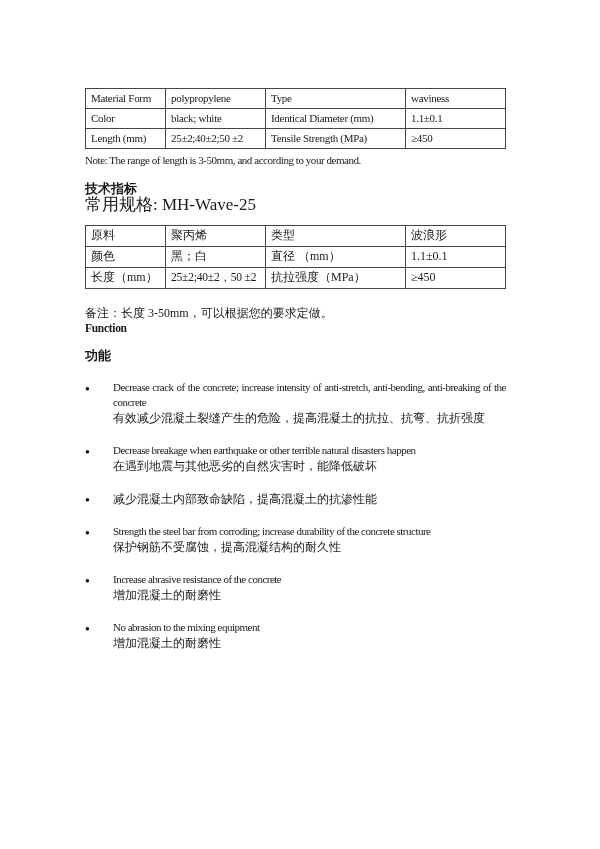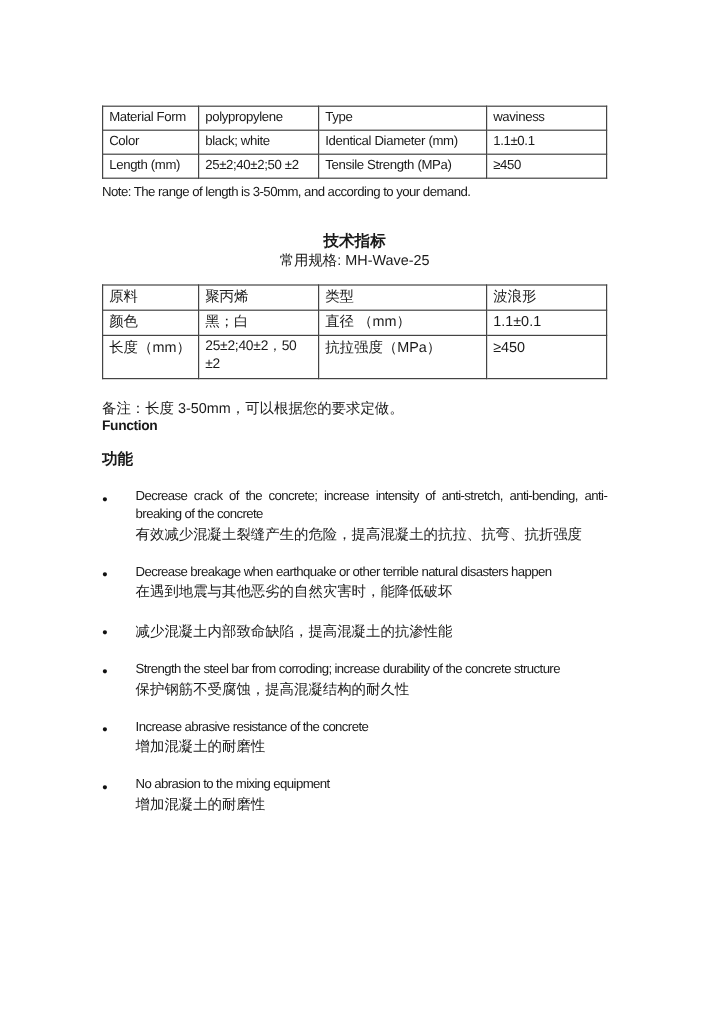--- a/index.html
+++ b/index.html
@@ -1,36 +1,36 @@
 <!DOCTYPE html>
 <html><head>
 <meta charset="utf-8">
 <style>
   html,body{margin:0;padding:0;background:#ffffff;}
   .page{
     position:relative;
     width:600px;height:849px;
     background:#ffffff;
     overflow:hidden;
-    font-family:Liberation Sans, sans-serif;
+    font-family:Liberation Serif, serif;
     color:#1a1a1a;
   }
   .content{position:absolute;left:85px;top:88px;width:421px;}
 
   table{border-collapse:collapse;table-layout:fixed;width:420px;}
   td{border:1px solid #444;padding:2px 5px 3px;vertical-align:top;overflow:hidden;}
 
   .t-en{font-size:11px;line-height:14px;letter-spacing:-0.3px;}
   .t-cn{font-size:12px;line-height:15px;margin-top:12px;}
   .cell-just{text-align:justify;}
   .cell-small{font-size:11.5px;letter-spacing:-0.2px;}
 
   .note-en{margin-top:4px;font-size:11px;line-height:15px;letter-spacing:-0.45px;}
-  .h-cn{margin-top:24px;font-size:13px;line-height:17px;font-weight:bold;text-align:center;}
-  .spec{font-size:12px;line-height:16px;text-align:center;}
+  .h-cn{margin-top:12px;font-size:13px;line-height:17px;font-weight:bold;}
+  .spec{font-size:17px;line-height:16px;}
   .note-cn{margin-top:16px;font-size:12px;line-height:16px;}
   .h-en{font-size:11.5px;line-height:15px;font-weight:bold;letter-spacing:-0.3px;}
   .h-cn2{font-size:13px;line-height:16px;font-weight:bold;margin-top:12px;}
 
   .flist{margin:16px 0 0 0;padding:0;list-style:none;}
   .fitem{display:flex;margin-bottom:17px;}
   .marker{flex:none;width:28px;font-size:8px;line-height:15px;padding-top:1px;color:#111;}
   .ftext{flex:1;min-width:0;}
   .f-en{font-size:11px;line-height:15px;letter-spacing:-0.5px;text-align:justify;}
   .f-cn{font-size:12px;line-height:16px;}

